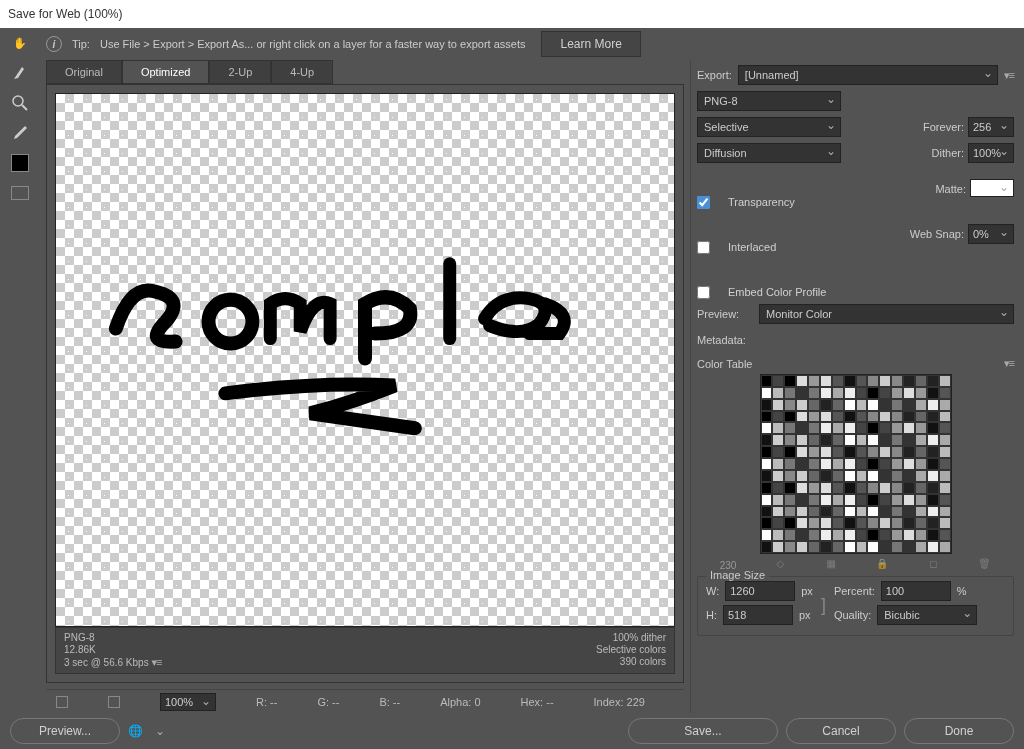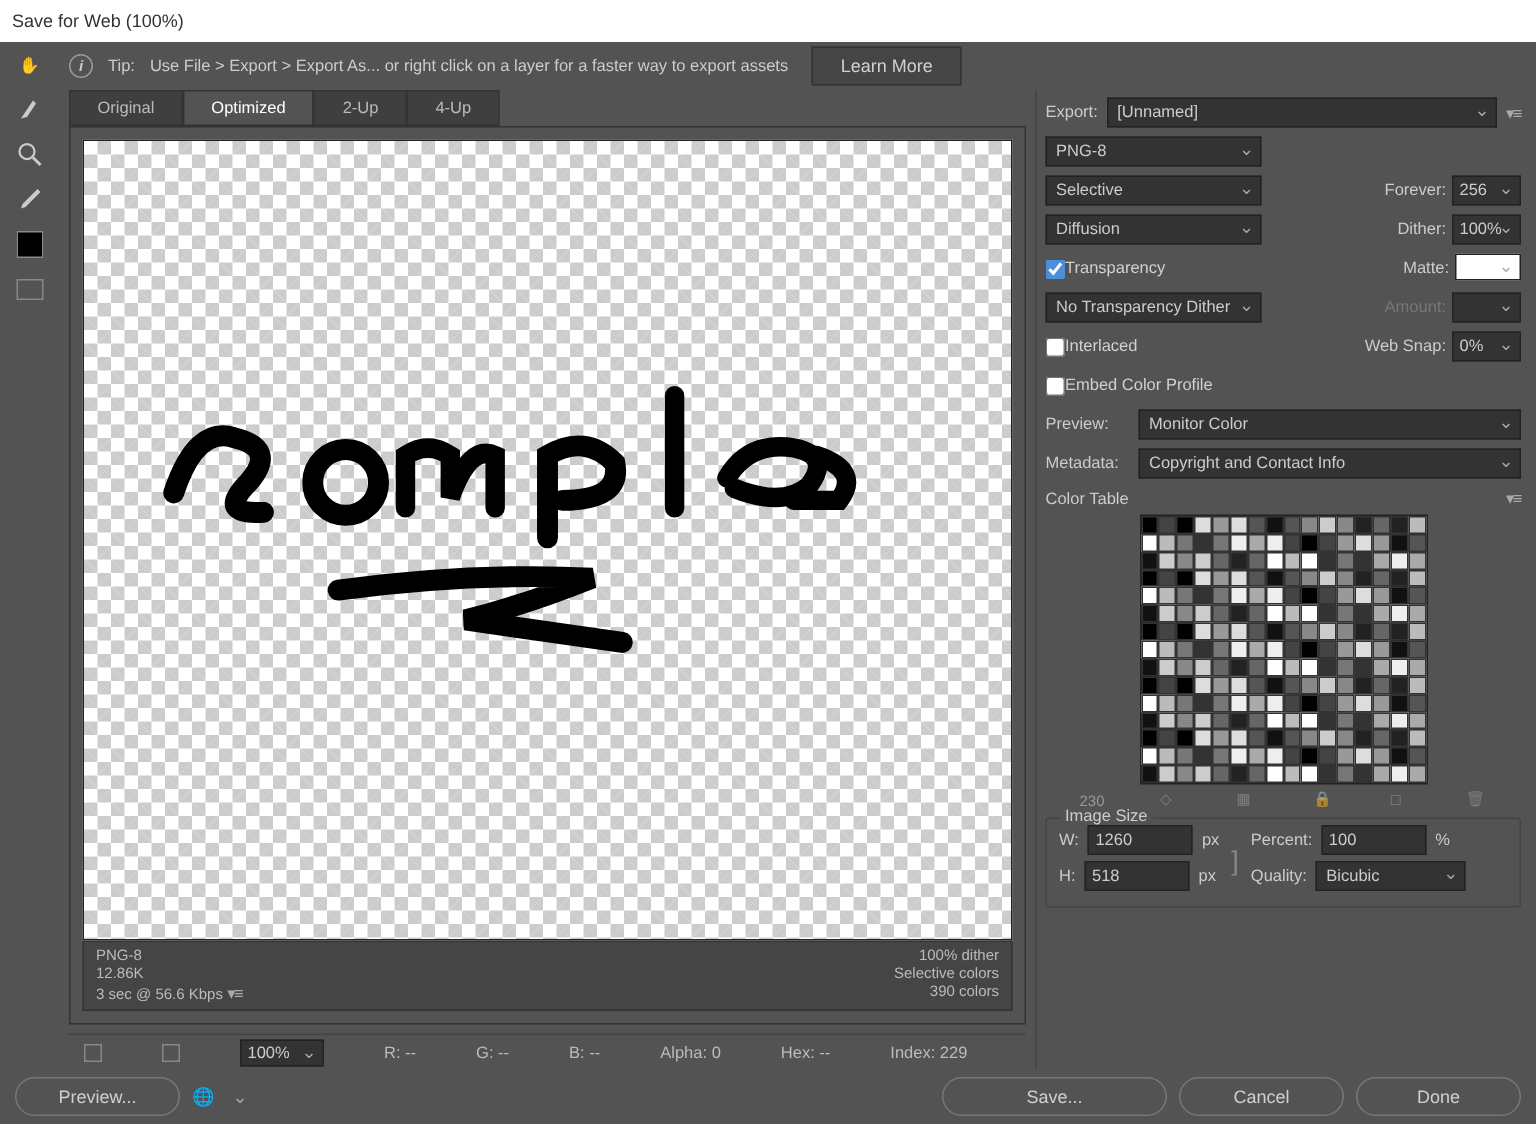--- a/index.html
+++ b/index.html
@@ -47,33 +47,33 @@
 
 .rightpane { width: 334px; background:#535353; padding: 4px 10px 4px 6px; overflow:hidden; border-left:1px solid #444;}
 .row { display:flex; align-items:center; gap:6px; margin-bottom:4px; min-height:22px;}
 .row.splitrow { justify-content:space-between; }
 .lbl { color:#ccc; font-size:11px; }
 .lbl.dim { color:#777; }
 .sel { background:#333; border:1px solid #222; color:#ccc; height:20px; font-size:11px; padding:0 18px 0 6px; appearance:none; position:relative; cursor:pointer;}
 .selwrap { position:relative; display:inline-block;}
 .selwrap::after { content:"⌄"; position:absolute; right:5px; top:1px; color:#aaa; pointer-events:none; font-size:12px;}
 .numbox { background:#333; border:1px solid #222; color:#ccc; height:20px; width:46px; font-size:11px; padding:0 4px;}
-.chk { display:flex; align-items:center; gap:0; }
+.chk { display:flex; gap:18px;margin-top:28px; }
 .chk input { accent-color:#4a90d9; width:13px; height:13px;}
 .colorsw { width:44px; height:18px; background:#fff; border:1px solid #222; display:inline-block;}
 
 .section-title { font-size:11px; color:#ccc; margin:6px 0 0 0; display:flex; justify-content:space-between; align-items:center;}
 .section-title .menu { color:#aaa; cursor:pointer;}
 
 .divider-frame { border:1px solid #444; border-radius:2px; padding:4px 8px 6px 8px; margin-top:4px; position:relative;}
 .divider-frame > .frame-label { position:absolute; top:-8px; left:8px; background:#535353; padding:0 4px; font-size:11px; color:#ccc;}
 
 .colortable { width:192px; height:180px; margin:4px auto; display:grid; grid-template-columns:repeat(16,1fr); grid-template-rows:repeat(15,1fr); gap:0; border:1px solid #222;}
 .colortable div { border:0.5px solid #333;}
-.ct-row { display:flex; justify-content:center; gap:37px; margin-top:4px; color:#999; font-size:10px; align-items:center;}
+.ct-row { display:flex; justify-content:center; gap:37px; margin-top:4px; color:#999; font-size:10px; align-items:center;text-align:center;}
 .ct-row .mi { width:14px;height:14px; opacity:0.6; cursor:pointer;}
 
 .imgsize .irow { display:flex; align-items:center; gap:6px; margin-bottom:4px;}
 .imgsize input.nb { background:#333; border:1px solid #222; color:#ccc; height:20px; width:70px; font-size:11px; padding:0 4px;}
 .link-bracket { font-size:18px; color:#888; padding:0 4px; line-height:12px;}
 
 .anim .controls { display:flex; gap:4px; justify-content:flex-end; margin-top:4px;}
 .anim .pb { width:24px;height:18px; background:#454545; border:1px solid #333; color:#999; font-size:9px; display:flex;align-items:center;justify-content:center; cursor:pointer;}
 
 .footer { height:36px; display:flex; align-items:center; padding:0 10px; gap:8px;}
@@ -197,27 +197,20 @@
       <label class="chk">
           <input type="checkbox" checked="" style="">
           <span>Transparency</span>
         </label>
       <span style="display:flex;align-items:center;gap:4px;">
         <span class="lbl">Matte:</span>
         <span class="selwrap"><span class="colorsw"></span></span>
       </span>
     </div>
     <div class="row splitrow">
-      <span class="selwrap"><select class="sel" style="width:144px"><option>No Transparency Dither</option></select></span>
-      <span style="display:flex;align-items:center;gap:4px;">
-        <span class="lbl dim">Amount:</span>
-        <span class="selwrap"><input class="numbox" value="" disabled="" style=""></span>
-      </span>
-    </div>
-    <div class="row splitrow">
       <label class="chk">
           <input type="checkbox" style="">
           <span>Interlaced</span>
         </label>
       <span style="display:flex;align-items:center;gap:4px;">
         <span class="lbl">Web Snap:</span>
         <span class="selwrap"><input class="numbox" value="0%" style=""></span>
       </span>
     </div>
     <div class="row">
@@ -225,21 +218,20 @@
           <input type="checkbox" style="">
           <span>Embed Color Profile</span>
         </label>
     </div>
     <div class="row">
       <span class="lbl" style="width:56px">Preview:</span>
       <span class="selwrap" style="flex:1"><select class="sel" style="width:100%"><option>Monitor Color</option></select></span>
     </div>
     <div class="row">
       <span class="lbl" style="width:56px">Metadata:</span>
-      <span class="selwrap" style="flex:1"><select class="sel" style="width:100%"><option>Copyright and Contact Info</option></select></span>
     </div>
 
     <div class="section-title">
       <span>Color Table</span>
       <span class="menu topmenu-icon">▾≡</span>
     </div>
     <div class="colortable" id="colortable">
         <div style="background: rgb(0, 0, 0);"></div>
         <div style="background: rgb(68, 68, 68);"></div>
         <div style="background: rgb(0, 0, 0);"></div>

